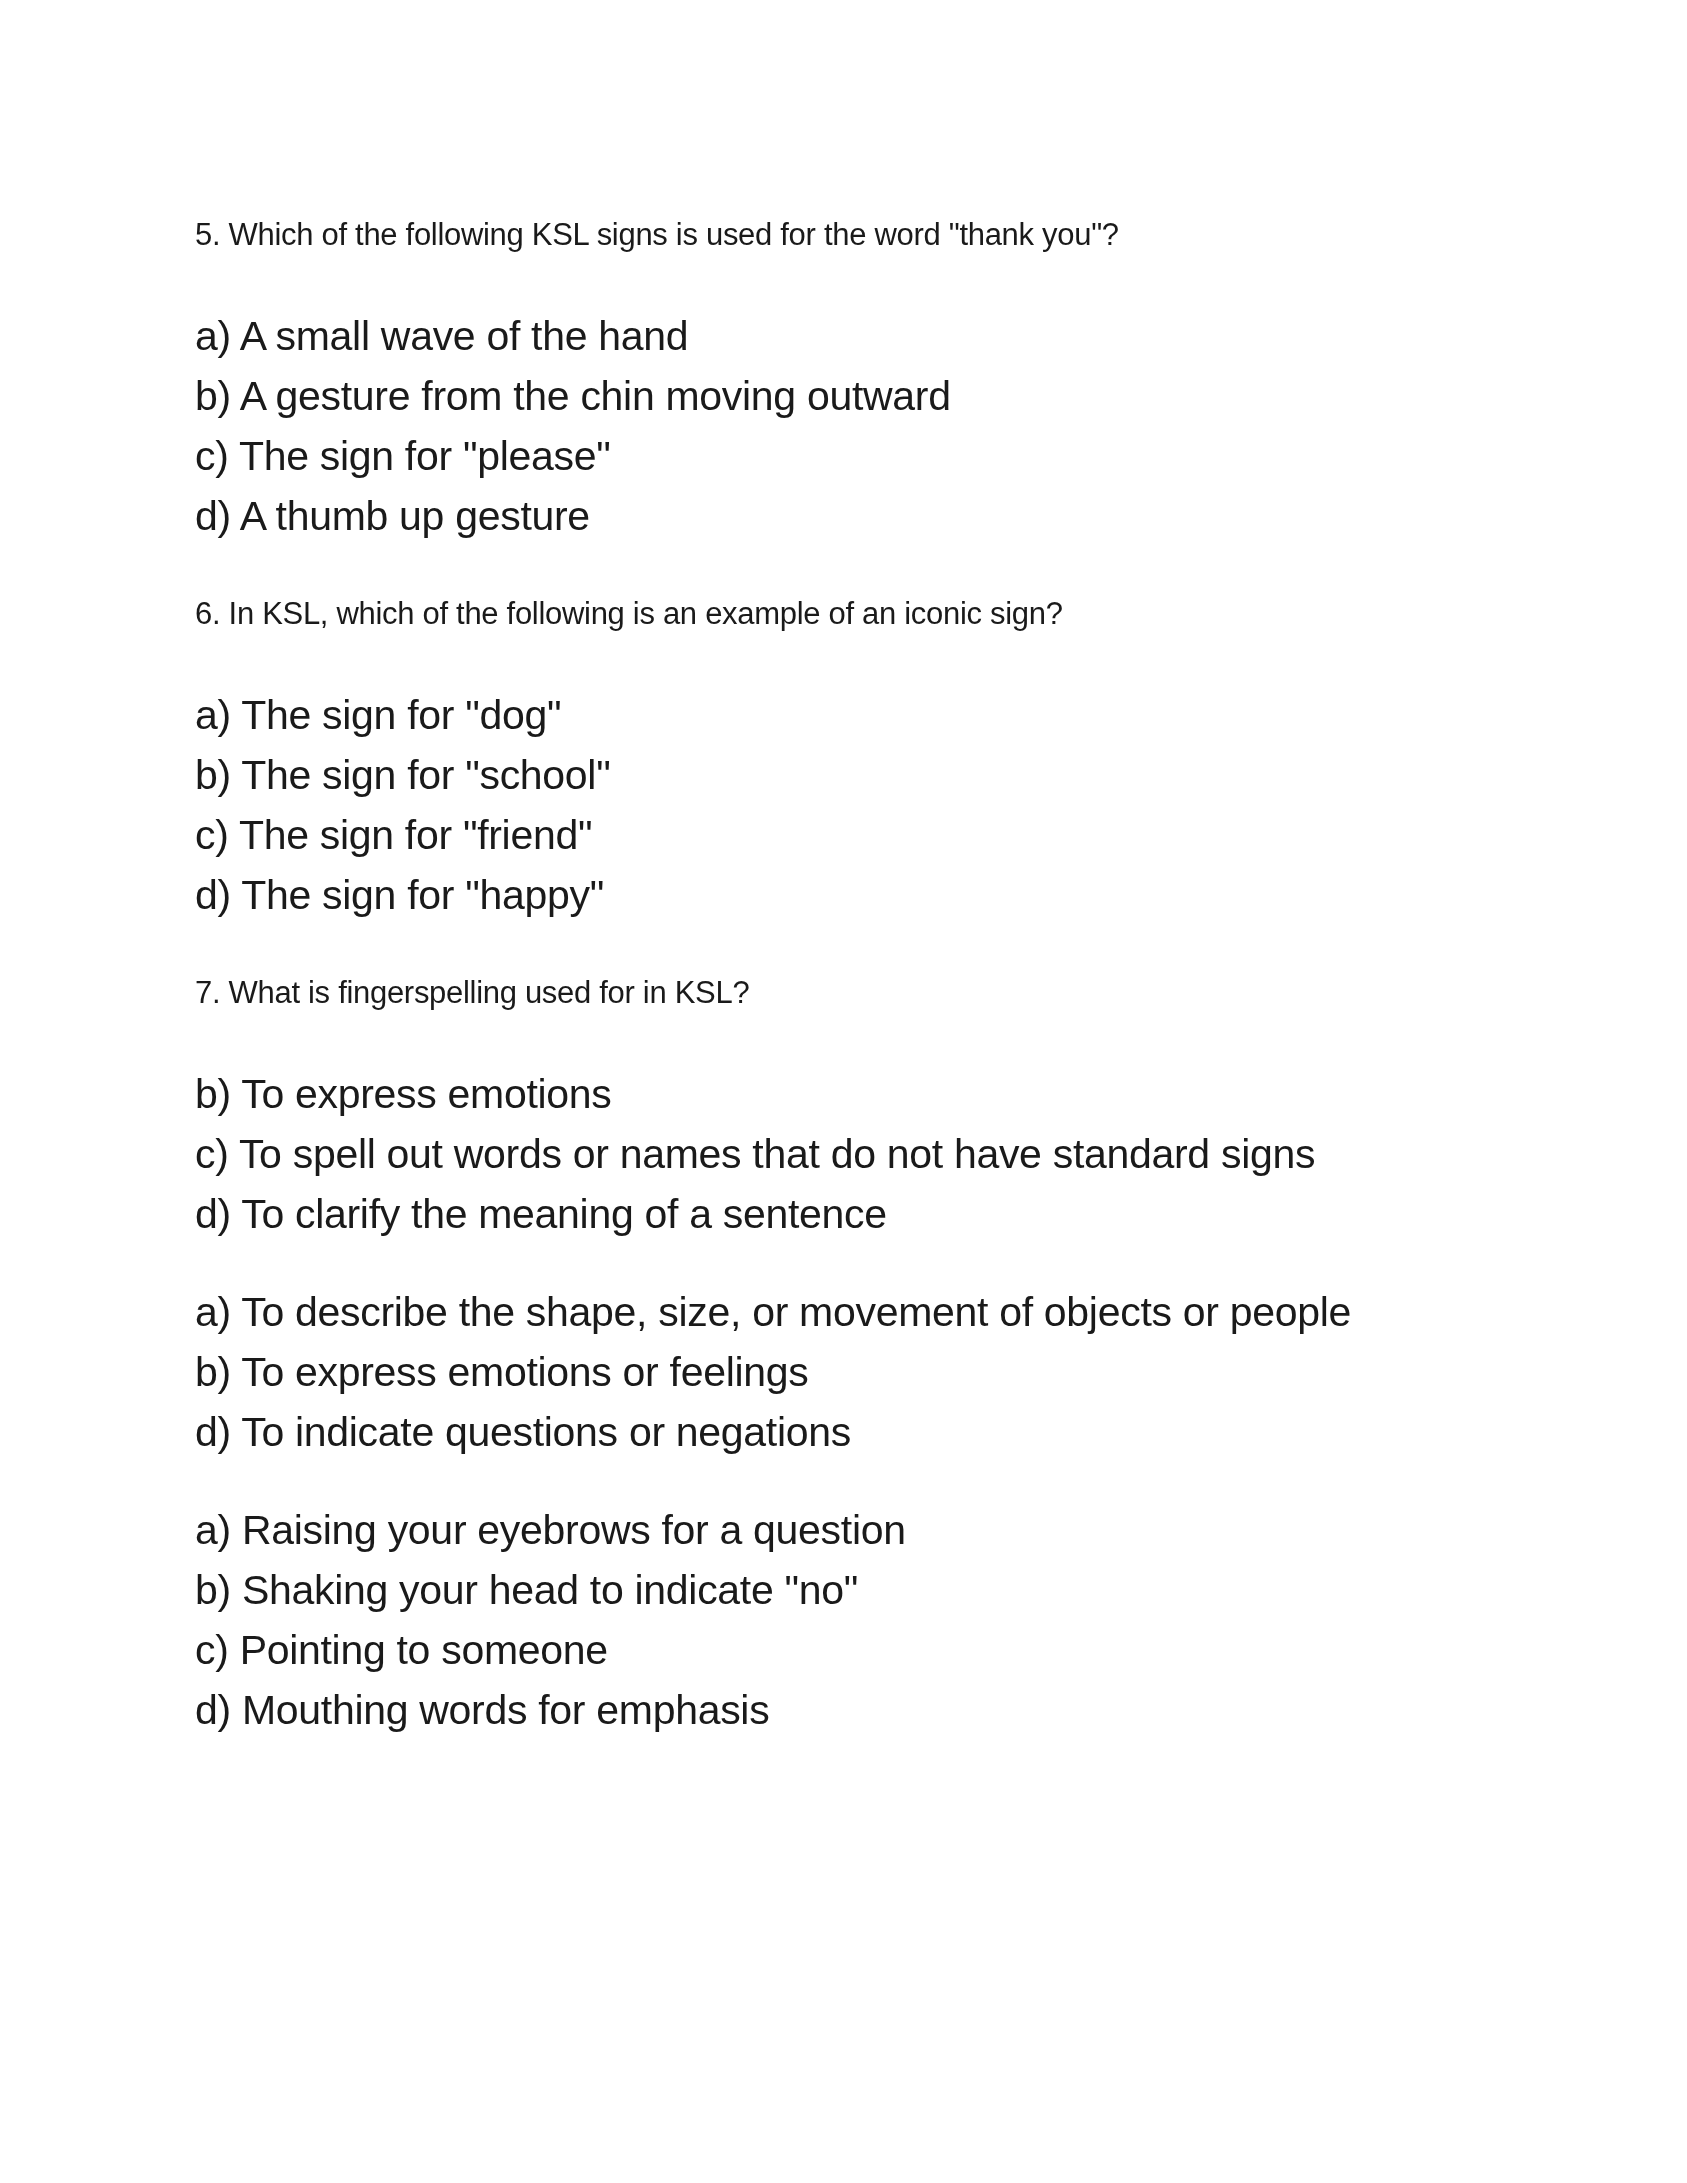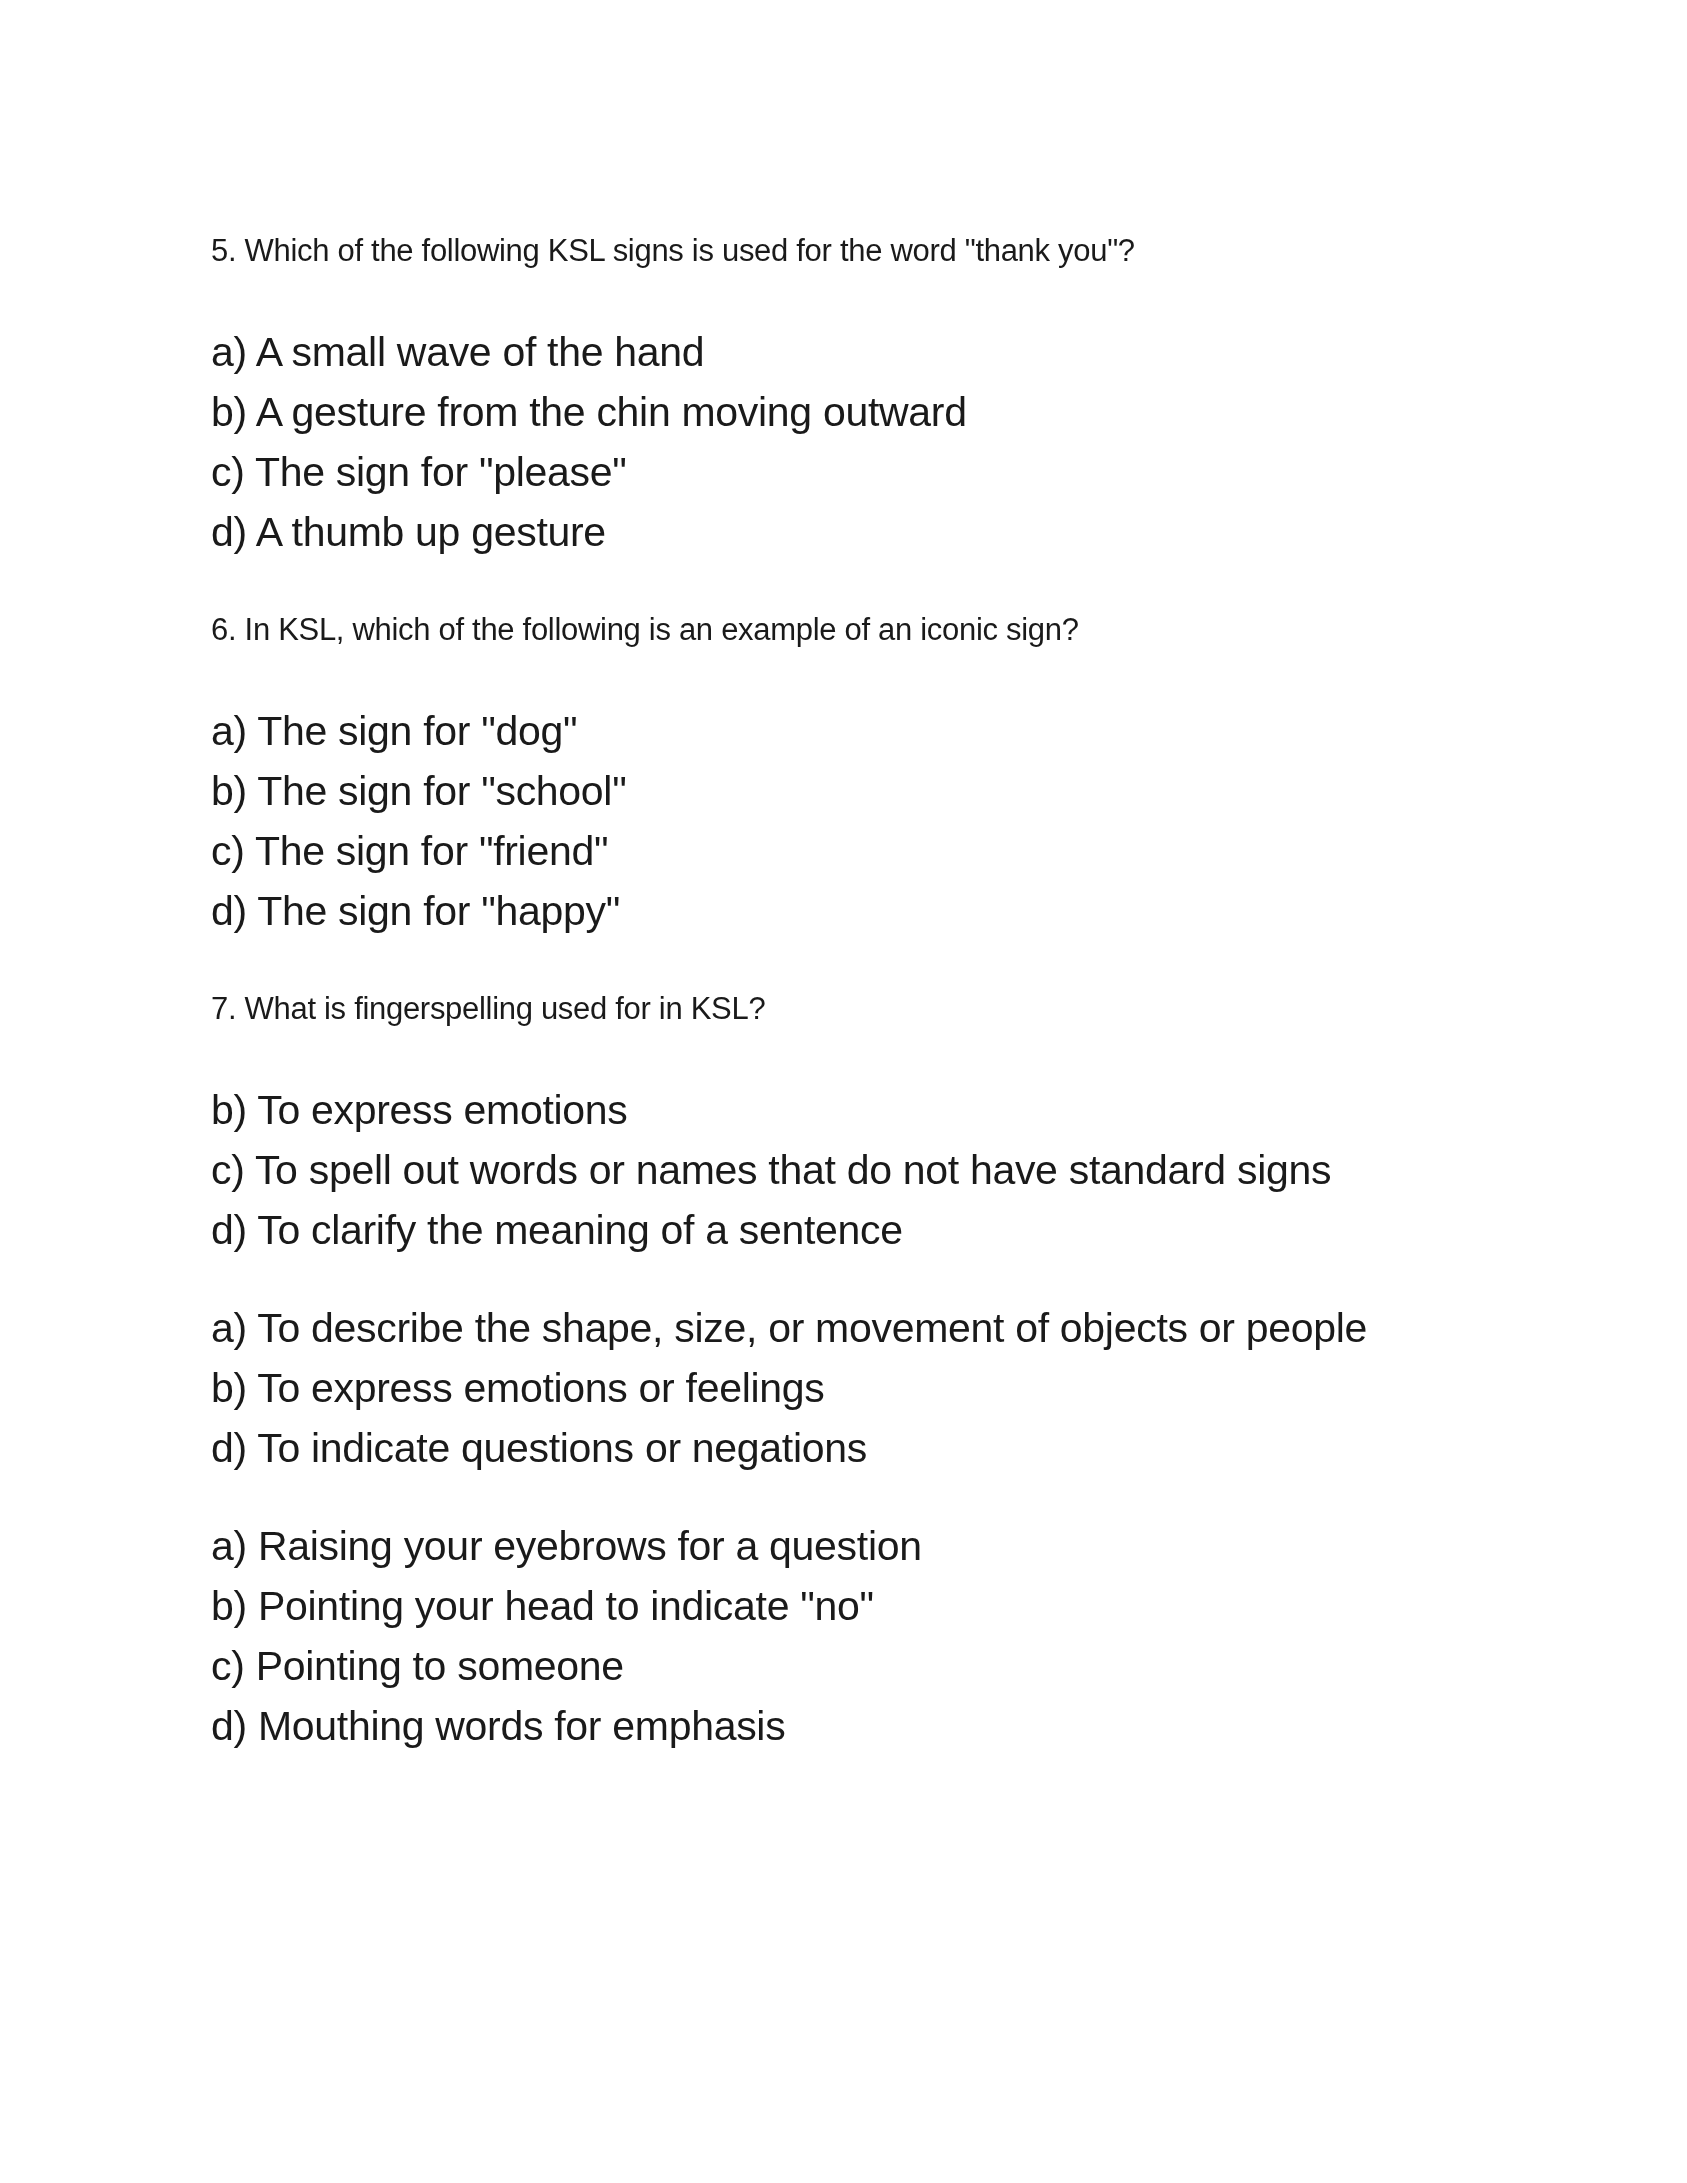--- a/index.html
+++ b/index.html
@@ -13,21 +13,21 @@
     height: 2183px;
     background: #ffffff;
     overflow: hidden;
     font-family: "Liberation Sans", "DejaVu Sans", sans-serif;
     color: #1a1a1a;
   }
   .content {
     padding: 205px 198px 0 195px;
   }
   .question-block {
-    margin: 16px;
+    margin: 0;
   }
   .question-block + .question-block {
     margin-top: 38px;
   }
   .question-text {
     margin: 0 0 41px 0;
     font-size: 31px;
     line-height: 60px;
     letter-spacing: -0.3px;
     white-space: pre;
@@ -70,20 +70,20 @@
     </div>
 
     <div class="question-block">
       <p class="option-text">a) To describe the shape, size, or movement of objects or people</p>
       <p class="option-text">b) To express emotions or feelings</p>
       <p class="option-text">d) To indicate questions or negations</p>
     </div>
 
     <div class="question-block">
       <p class="option-text">a) Raising your eyebrows for a question</p>
-      <p class="option-text">b) Pointing your head to indicate "no"</p>
+      <p class="option-text">b) Shaking your head to indicate "no"</p>
       <p class="option-text">c) Pointing to someone</p>
       <p class="option-text">d) Mouthing words for emphasis</p>
     </div>
 
   </div>
 </div>
 
 
 </body></html>

